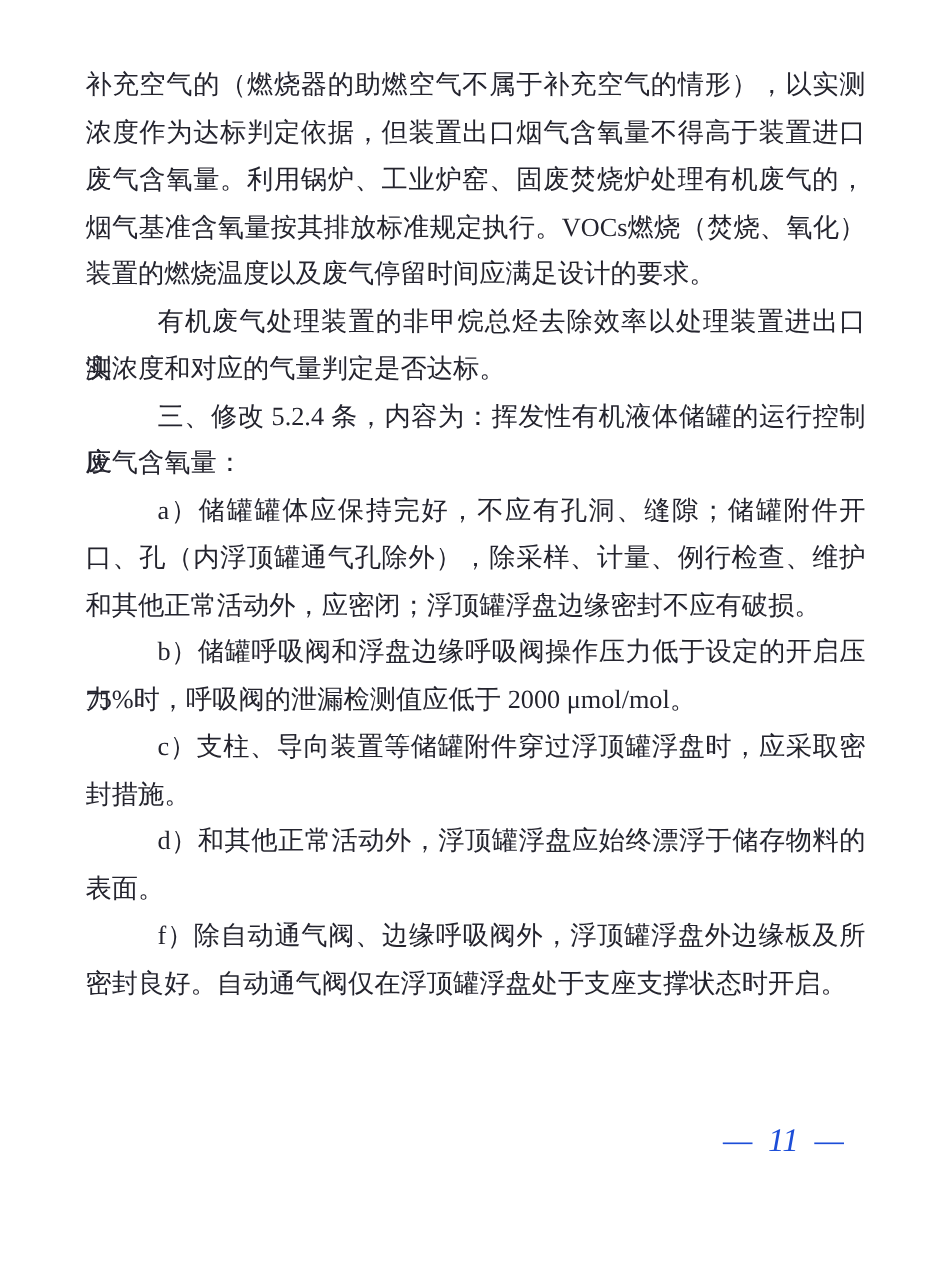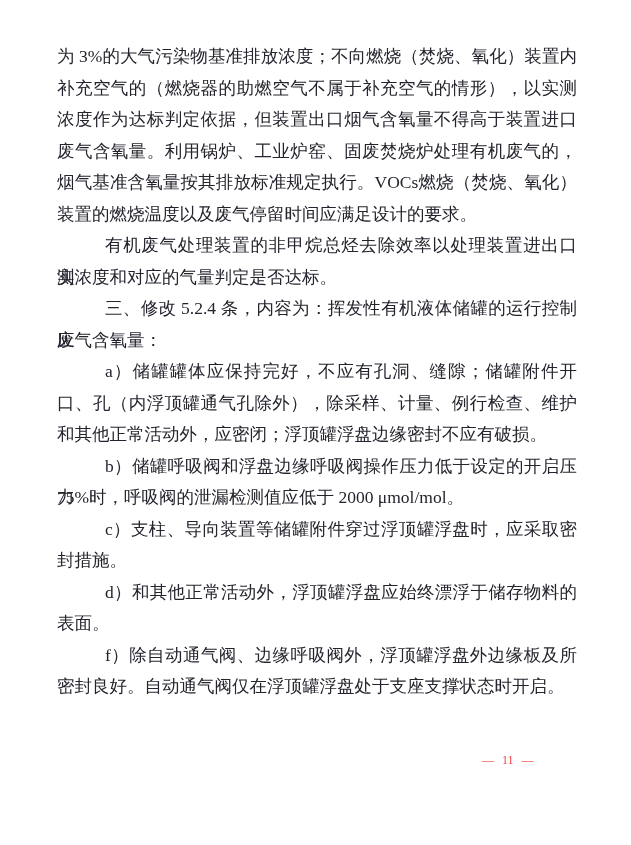--- a/index.html
+++ b/index.html
@@ -36,34 +36,34 @@
   .line.para-end {
     text-align-last: left;
   }
   .line.indent {
     text-indent: 48px;
   }
   .page-number {
     position: absolute;
     top: 750px;
     left: 482px;
-    font-size: 12px;
+    font-size: 22px;
     line-height: 20px;
     word-spacing: 5px;
-    color: #ef4444;
+    color: #1d4ed8;
     white-space: nowrap;
+    font-style: italic;
   }
 </style>
 </head>
 <body>
 
 <div class="page">
   <div class="text-block">
 
-  <div class="line">为 3%的大气污染物基准排放浓度；不向燃烧（焚烧、氧化）装置内</div>
       <div class="line">补充空气的（燃烧器的助燃空气不属于补充空气的情形），以实测</div>
       <div class="line">浓度作为达标判定依据，但装置出口烟气含氧量不得高于装置进口</div>
       <div class="line">废气含氧量。利用锅炉、工业炉窑、固废焚烧炉处理有机废气的，</div>
       <div class="line">烟气基准含氧量按其排放标准规定执行。VOCs燃烧（焚烧、氧化）</div>
       <div class="line para-end">装置的燃烧温度以及废气停留时间应满足设计的要求。</div>
       <div class="line indent">有机废气处理装置的非甲烷总烃去除效率以处理装置进出口实</div>
       <div class="line para-end">测浓度和对应的气量判定是否达标。</div>
       <div class="line indent">三、修改 5.2.4 条，内容为：挥发性有机液体储罐的运行控制应</div>
       <div class="line para-end">废气含氧量：</div>
       <div class="line indent">a）储罐罐体应保持完好，不应有孔洞、缝隙；储罐附件开</div>

